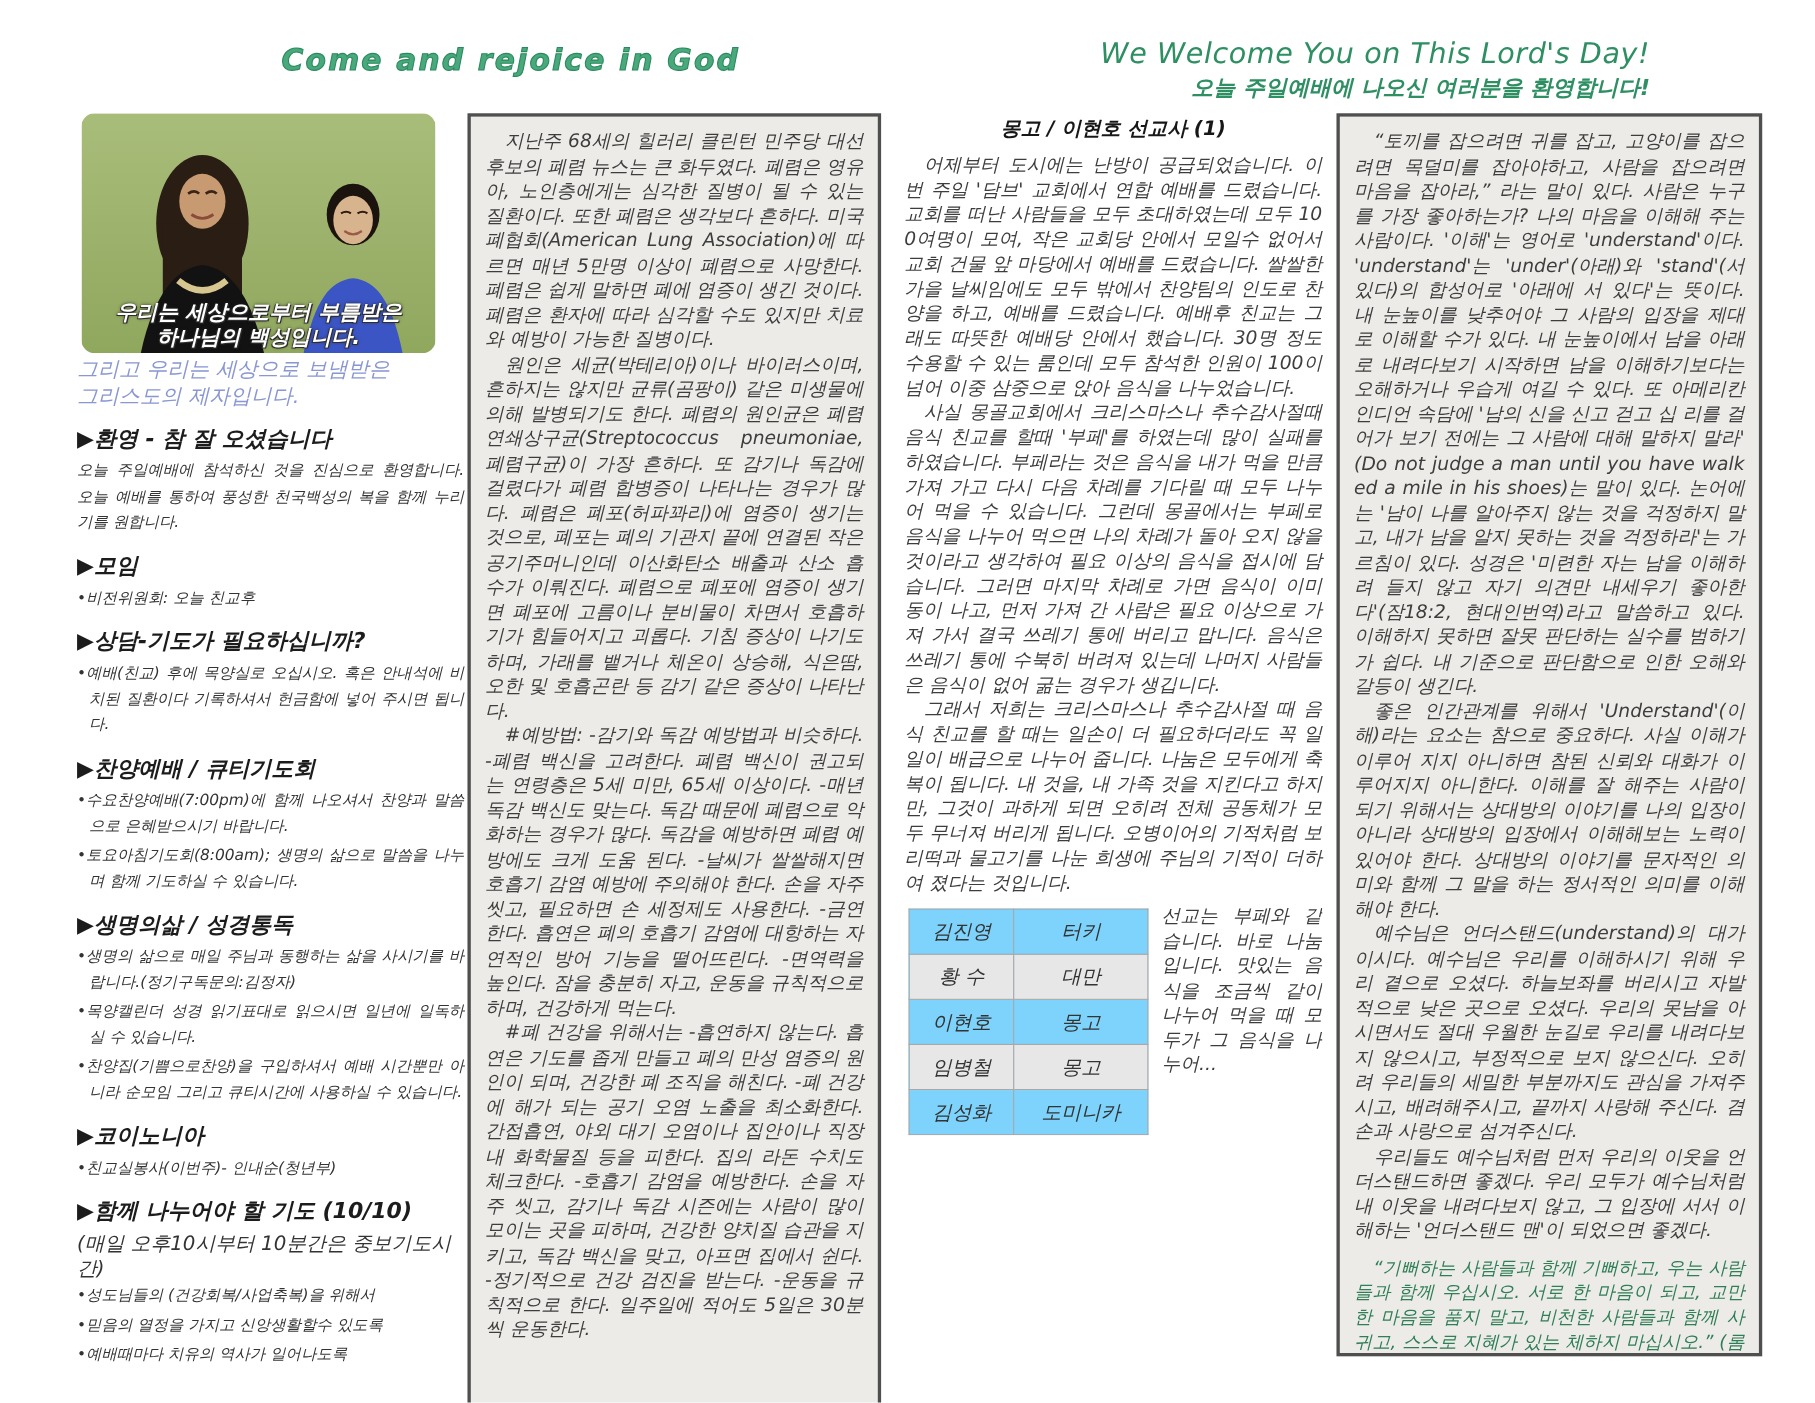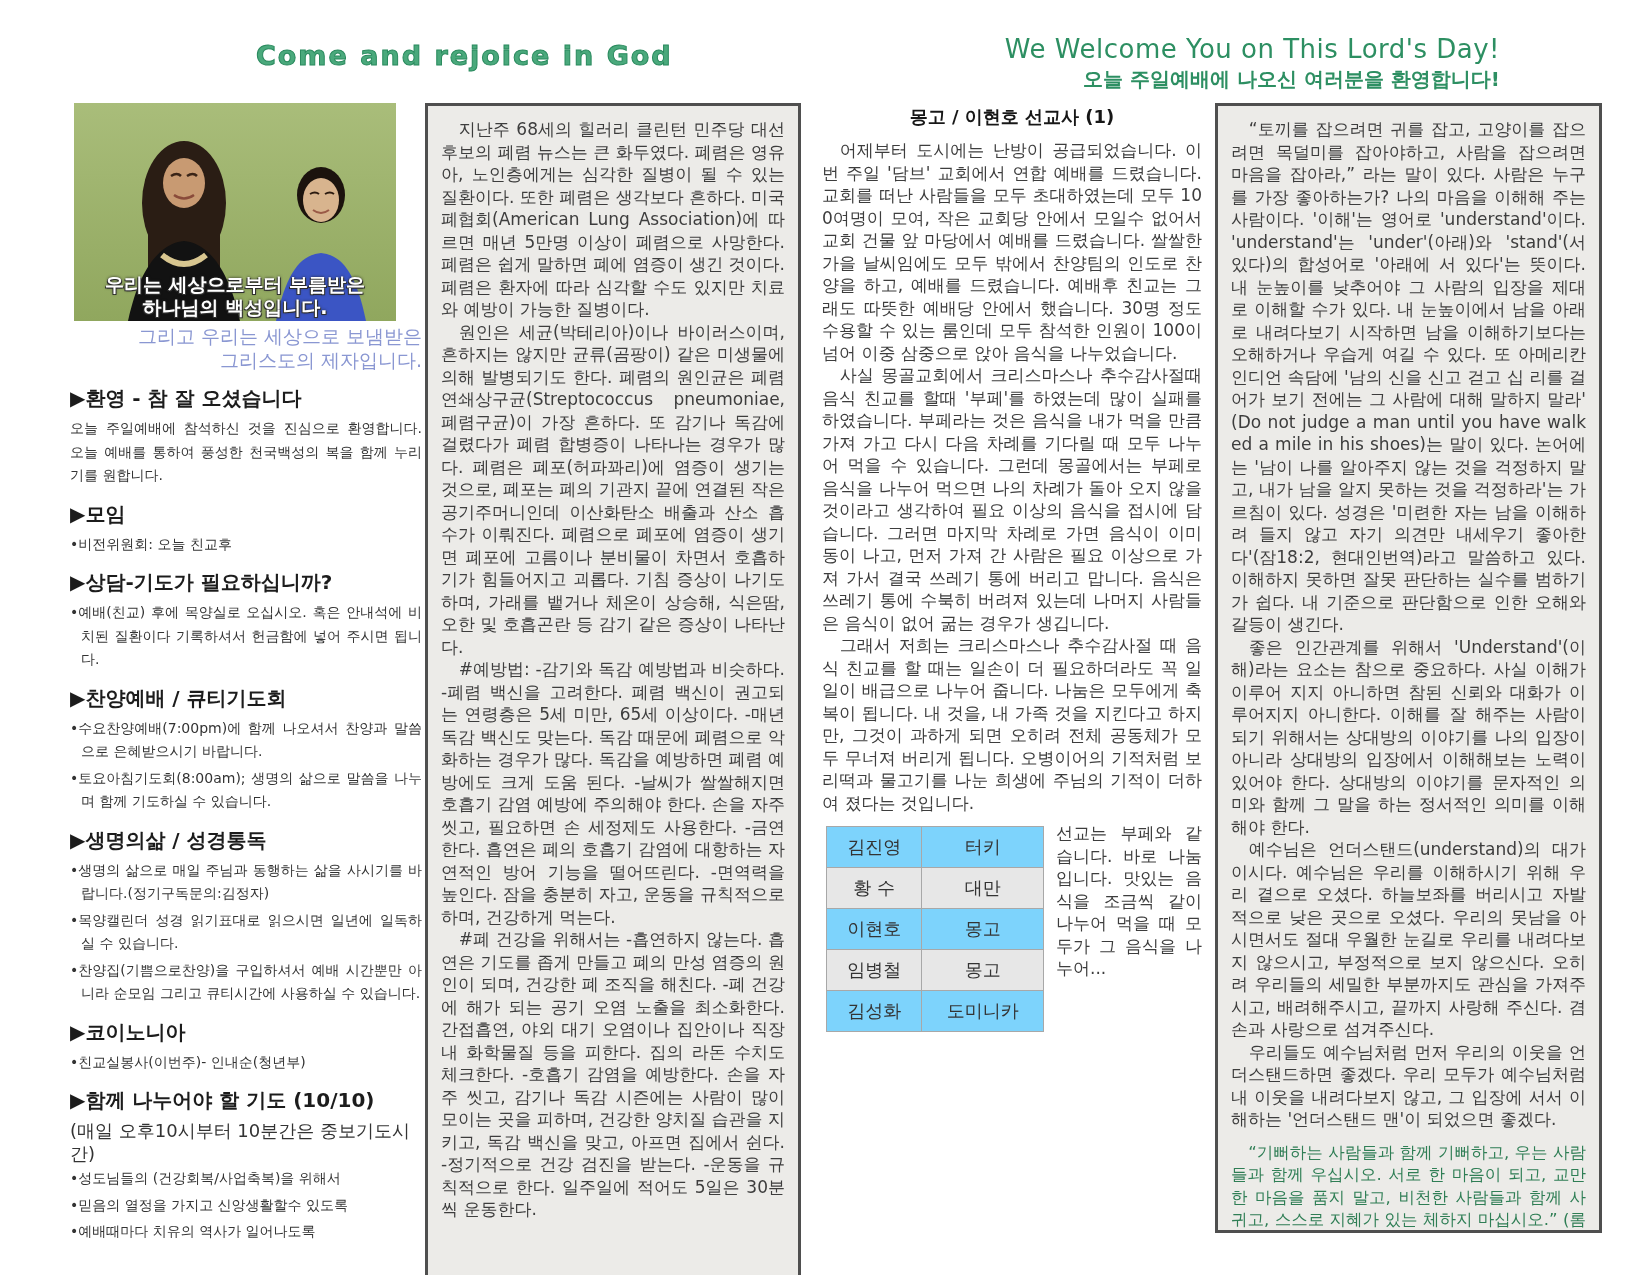--- a/index.html
+++ b/index.html
@@ -1,41 +1,41 @@
 <!DOCTYPE html>
 <html><head>
 <meta charset="utf-8">
 <style>
   * { margin:0; padding:0; box-sizing:border-box; }
   html,body { width:1650px; height:1275px; background:#ffffff;
     font-family:"DejaVu Sans","Liberation Sans",sans-serif; }
-  .page { position:relative; width:1650px; height:1275px; overflow:hidden; }
+  .page { position:relative; width:1650px; height:1275px; overflow:hidden;font-style:italic; }
 
   
   .title-left { position:absolute; left:256px; top:40px; font-size:27px; font-weight:bold;
     color:#4aa97c; -webkit-text-stroke:1px #2a8a5e; letter-spacing:2px; }
   .title-right { position:absolute; right:150px; top:34px; text-align:right; color:#2d8f62; }
   .tr-en { font-size:26px; letter-spacing:.5px; }
   .tr-ko { font-size:20px; font-weight:600; margin-top:2px;margin-left:22px; }
 
   
   .col { position:absolute; top:103px; }
   .col1 { left:70px; width:352px; }
   .col2 { left:425px; width:376px; height:1268px; }
   .col3 { left:822px; width:380px; }
   .col4 { left:1215px; width:387px; height:1130px; }
   .box { border:3px solid #4f4f4f; background:#ecebe8; padding:12px 13px; overflow:hidden; }
 
   
-  .photo { position:relative; width:322px; height:218px; margin-left:4px; overflow:hidden; }
+  .photo { position:relative; width:322px; height:218px; margin-left:4px; overflow:hidden;border-radius:12px; }
   .photo svg { display:block; width:100%; height:100%; }
   .photo-cap { position:absolute; left:0; right:0; bottom:2px; text-align:center;
     color:#ffffff; font-weight:bold; font-size:19px; line-height:23px;
     text-shadow:0 0 3px #222, 1px 1px 0 #333, -1px 1px 0 #333; }
-  .photo-sub { text-align:right; color:#8a97d2; font-size:19px; line-height:24px; margin-top:3px; }
+  .photo-sub { text-align:left; color:#8a97d2; font-size:19px; line-height:24px; margin-top:3px; }
 
   
   .sec-h { font-size:20px; font-weight:bold; color:#1c1c1c; margin:13px 0 5px; }
   .sec-note { font-size:18px; color:#333; line-height:23px; margin-bottom:2px; }
   .sec-item { font-size:14px; line-height:23.5px; color:#333; text-align:justify;
     word-break:break-all; margin:0 0 3px; padding-left:11px; text-indent:-11px; }
   .plain .sec-item { padding-left:0; text-indent:0; }
 
   
   .para { font-size:17px; line-height:22.5px; color:#3d3d3d; text-align:justify;

